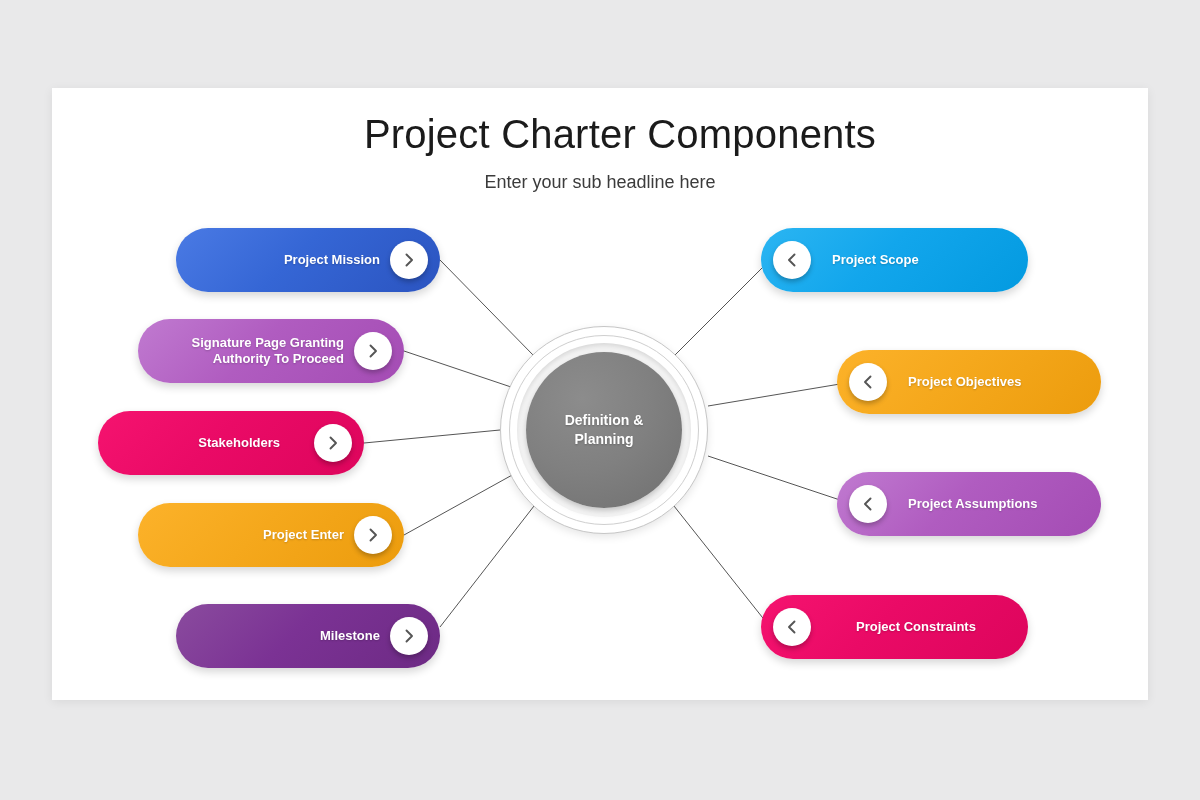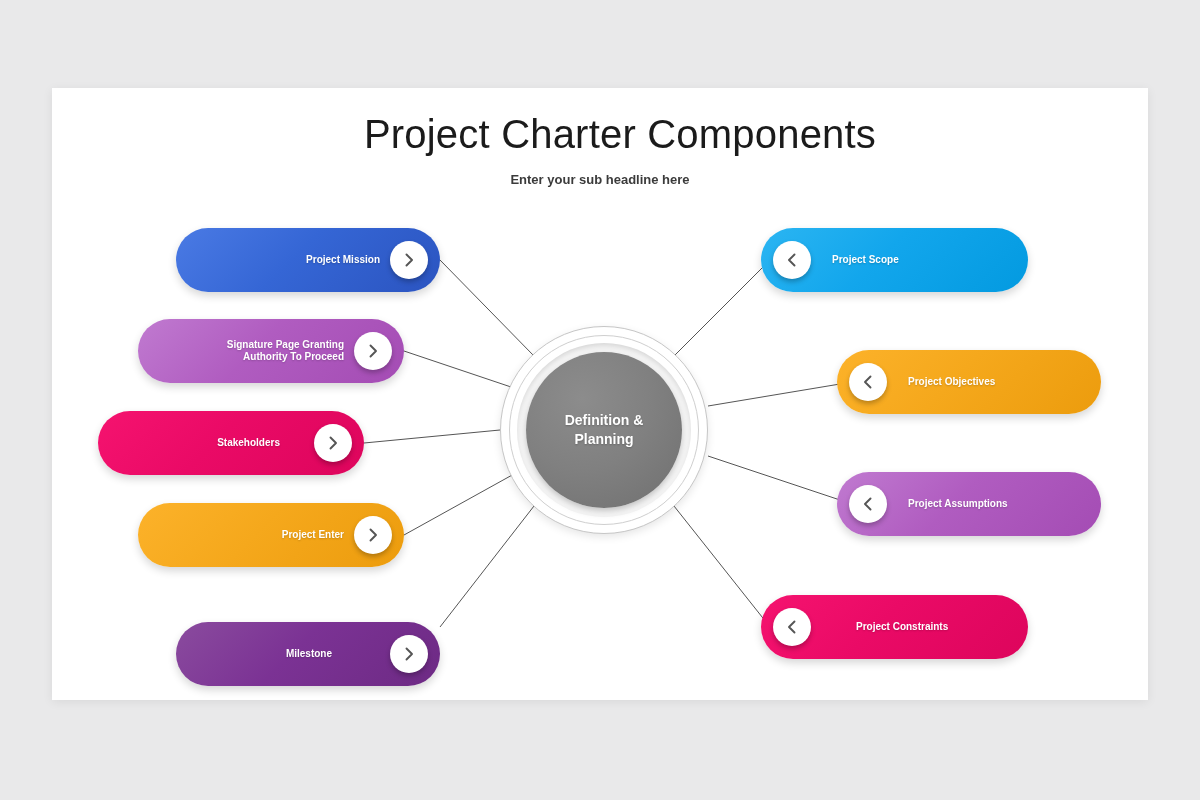--- a/index.html
+++ b/index.html
@@ -23,21 +23,21 @@
   #title {
     position: absolute; left: 0; top: 24px; width: 1096px;
     text-align: center;
     font-size: 40px; font-weight: 400; color: #1b1b1b;
     letter-spacing: 0.2px;
     margin-left: 20px;
   }
   #subtitle {
     position: absolute; left: 0; top: 84px; width: 1096px;
     text-align: center;
-    font-size: 13px; font-weight: 700; color: #3b3b3b;
+    font-size: 18px; font-weight: 400; color: #3b3b3b;
   }
 
   
   #links { position: absolute; left: 0; top: 0; width: 1096px; height: 612px; }
 
   
   #hub {
     position: absolute;
     left: 448px; top: 238px;
     width: 208px; height: 208px;
@@ -82,21 +82,21 @@
     height: 64px;
     border-radius: 32px;
     display: flex; align-items: center;
     box-shadow: 0 4px 9px rgba(0,0,0,0.16);
   }
   .pill.right-aligned { justify-content: flex-end; padding-right: 12px; }
   .pill.left-aligned  { justify-content: flex-start; padding-left: 12px; }
 
   .pill-label {
     color: #ffffff;
-    font-size: 10px;
+    font-size: 13px;
     font-weight: 700;
     line-height: 1.25;
     text-shadow: 0 1px 2px rgba(0,0,0,0.20);
     white-space: pre-line;
   }
   .pill.right-aligned .pill-label { text-align: right; margin-right: 10px; }
   .pill.left-aligned  .pill-label { text-align: left;  margin-left: 21px; }
 
   .chev-btn {
     flex: none;
@@ -180,21 +180,21 @@
 
     <div class="pill right-aligned c-amber" style="left:86px; top:415px; width:266px;">
       <span class="pill-label">Project Enter</span>
       <span class="chev-btn">
         <svg width="16" height="16" viewBox="0 0 16 16">
           <path d="M5.5 2.5 L11 8 L5.5 13.5" fill="none" stroke="#555" stroke-width="1.9" stroke-linecap="round" stroke-linejoin="round"></path>
         </svg>
       </span>
     </div>
 
-    <div class="pill right-aligned c-purple" style="left:124px; top:534px; width:264px;gap:48px;">
+    <div class="pill right-aligned c-purple" style="left:124px; top:516px; width:264px;">
       <span class="pill-label">Milestone</span>
       <span class="chev-btn">
         <svg width="16" height="16" viewBox="0 0 16 16">
           <path d="M5.5 2.5 L11 8 L5.5 13.5" fill="none" stroke="#555" stroke-width="1.9" stroke-linecap="round" stroke-linejoin="round"></path>
         </svg>
       </span>
     </div>
 
     <div class="pill left-aligned c-sky" style="left:709px; top:140px; width:267px;">
       <span class="chev-btn">

